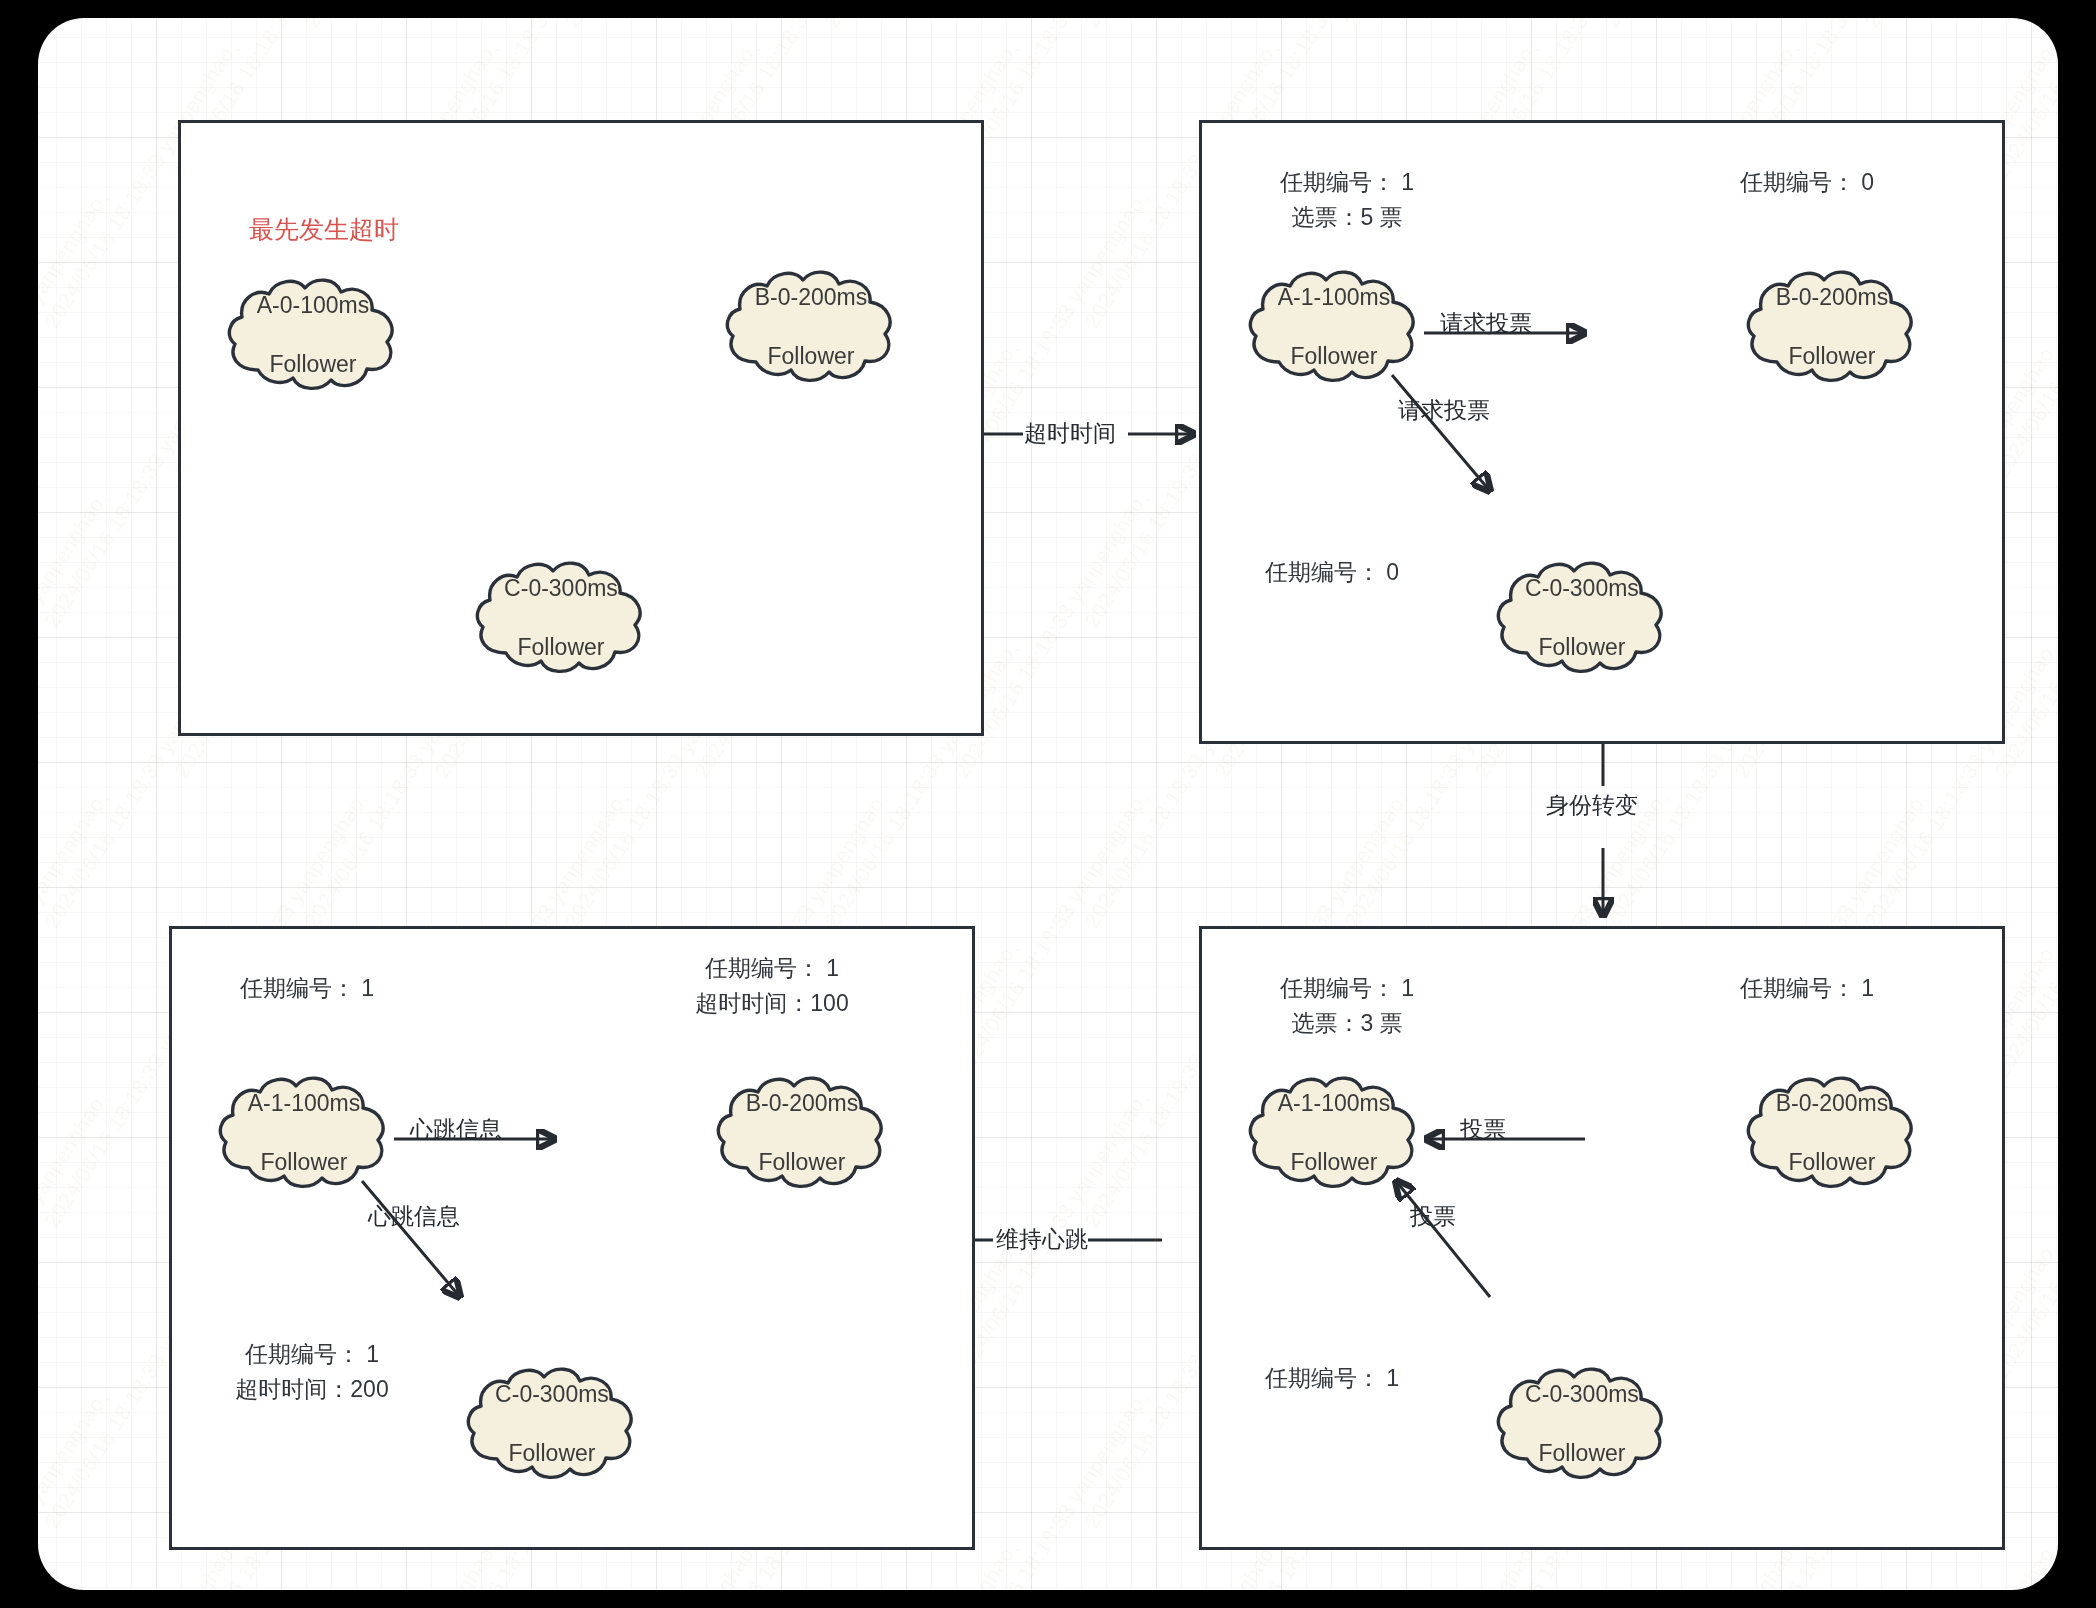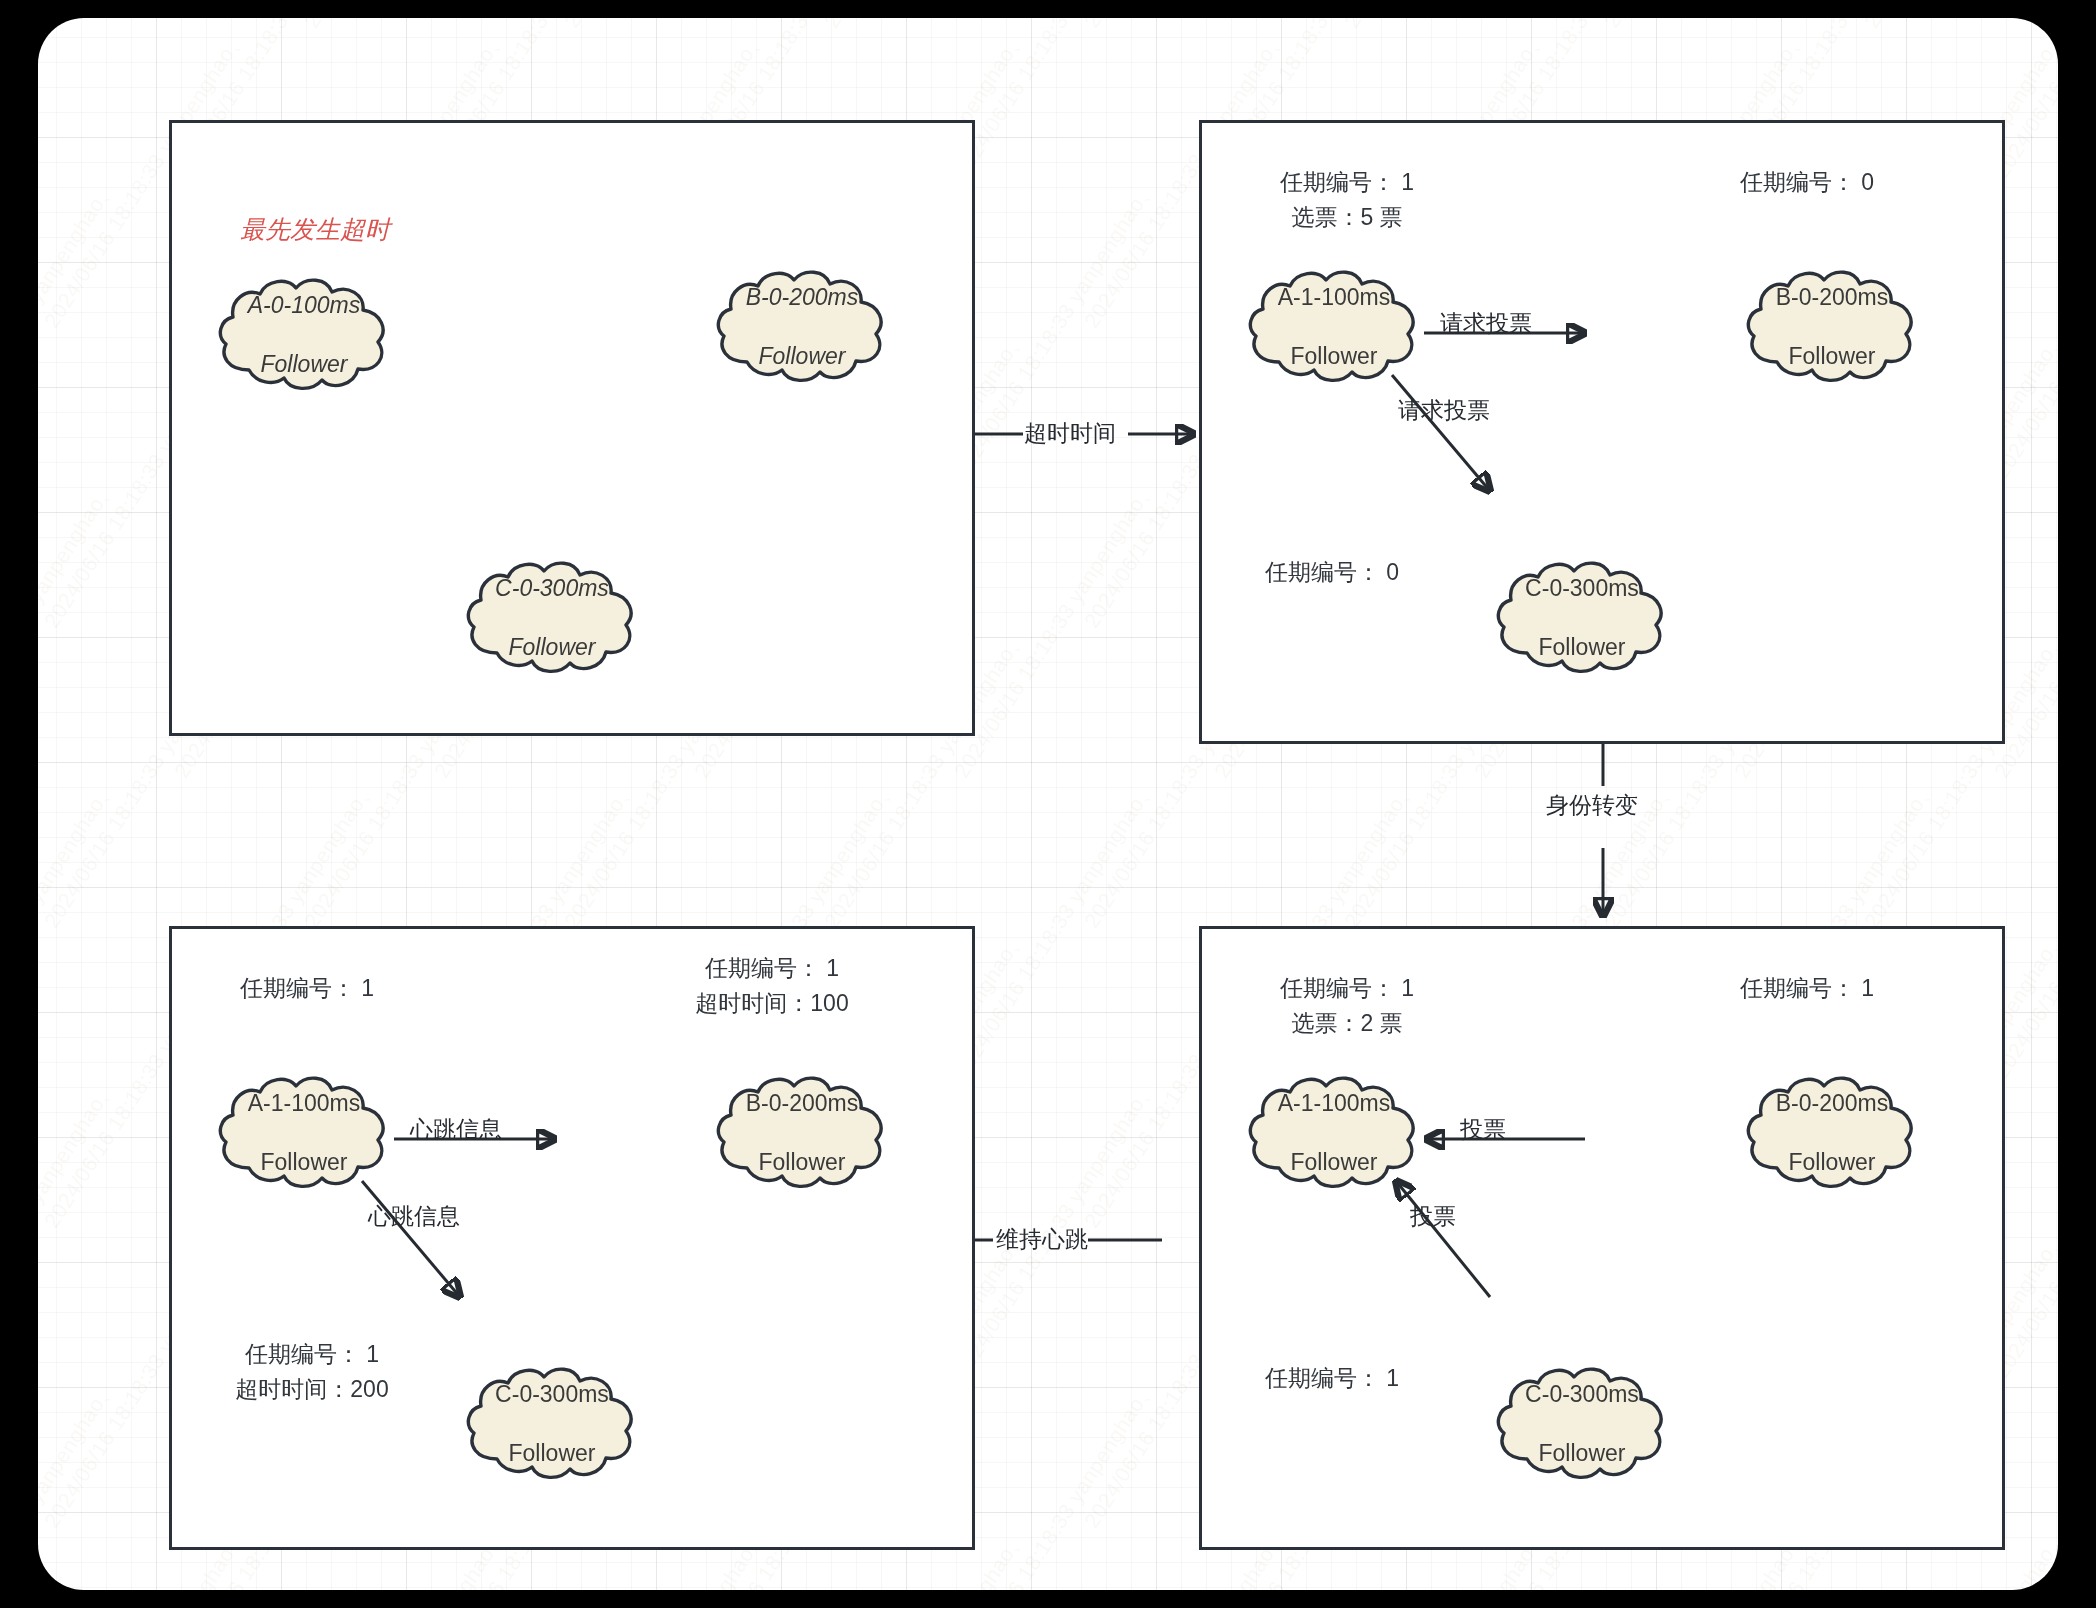--- a/index.html
+++ b/index.html
@@ -43,21 +43,21 @@
     transform:rotate(-57deg);
     transform-origin:0 0;
     letter-spacing:.5px;
   }
   
   .panel{
     position:absolute;
     background:#fff;
     border:3px solid #2b313a;
   }
-  #panel-tl{left:131px;top:102px;width:806px;height:616px;font-style:italic;}
+  #panel-tl{left:140px;top:102px;width:806px;height:616px;}
   #panel-tr{left:1161px;top:102px;width:806px;height:624px;}
   #panel-bl{left:131px;top:908px;width:806px;height:624px;}
   #panel-br{left:1161px;top:908px;width:806px;height:624px;}
 
   
   .node{
     position:absolute;
     width:180px;height:122px;
   }
   .node svg{position:absolute;left:0;top:0;width:100%;height:100%;display:block;}
@@ -413,21 +413,21 @@
     <div class="panel" id="panel-br">
       <svg class="conn" style="width:800px;height:618px;">
         <line x1="383" y1="210" x2="224" y2="210" marker-end="url(#arw)"></line>
         <line x1="288" y1="368" x2="194" y2="252" marker-end="url(#arw)"></line>
       </svg>
       <div class="edge-label" style="left:258px;top:185px;">投票</div>
       <div class="edge-label" style="left:208px;top:272px;">投票</div>
 
       <div class="meta center" style="left:30px;top:42px;width:230px;">
         <div>任期编号： 1</div>
-        <div>选票：2 票</div>
+        <div>选票：3 票</div>
       </div>
       <div class="meta center" style="left:490px;top:42px;width:230px;">
         <div>任期编号： 1</div>
       </div>
       <div class="meta center" style="left:15px;top:432px;width:230px;">
         <div>任期编号： 1</div>
       </div>
 
       <div class="node" style="left:42px;top:143px;">
         <svg viewBox="0 0 180 122">

